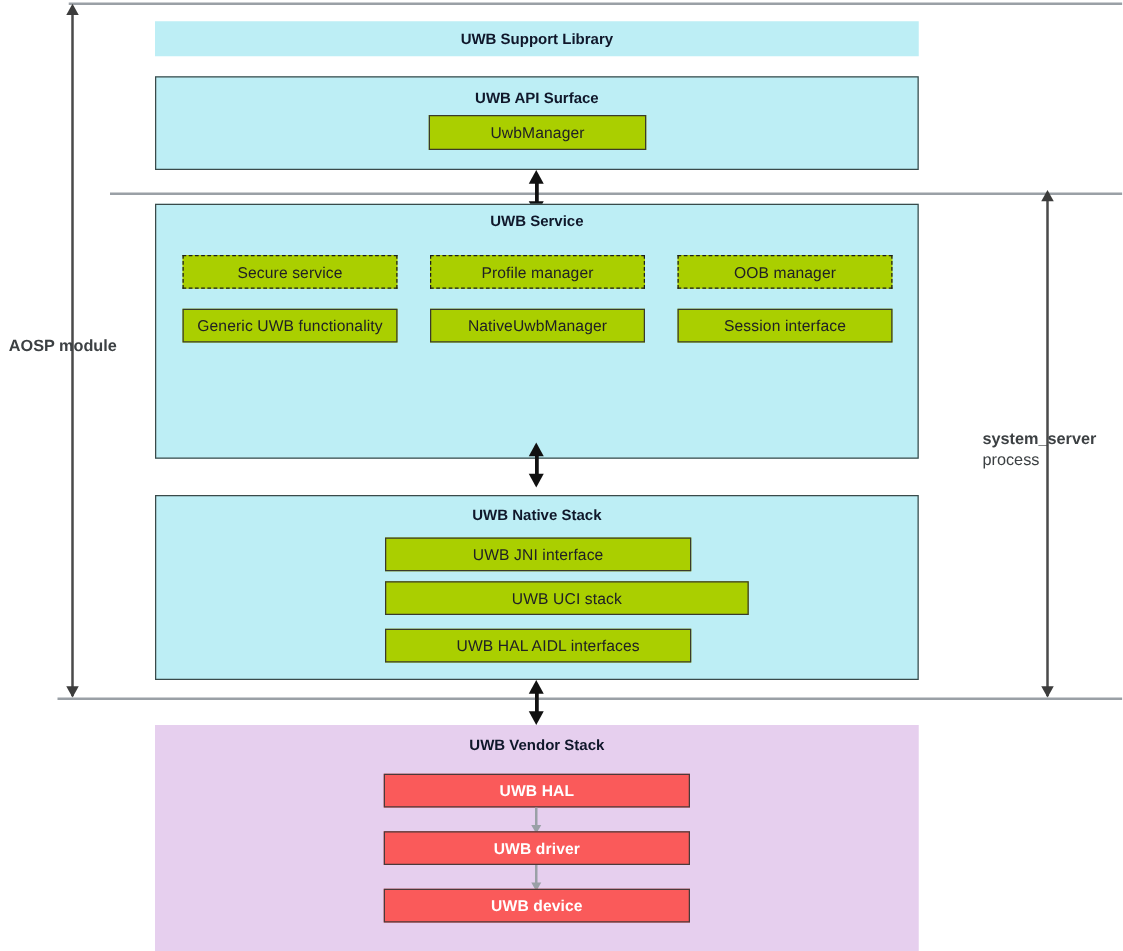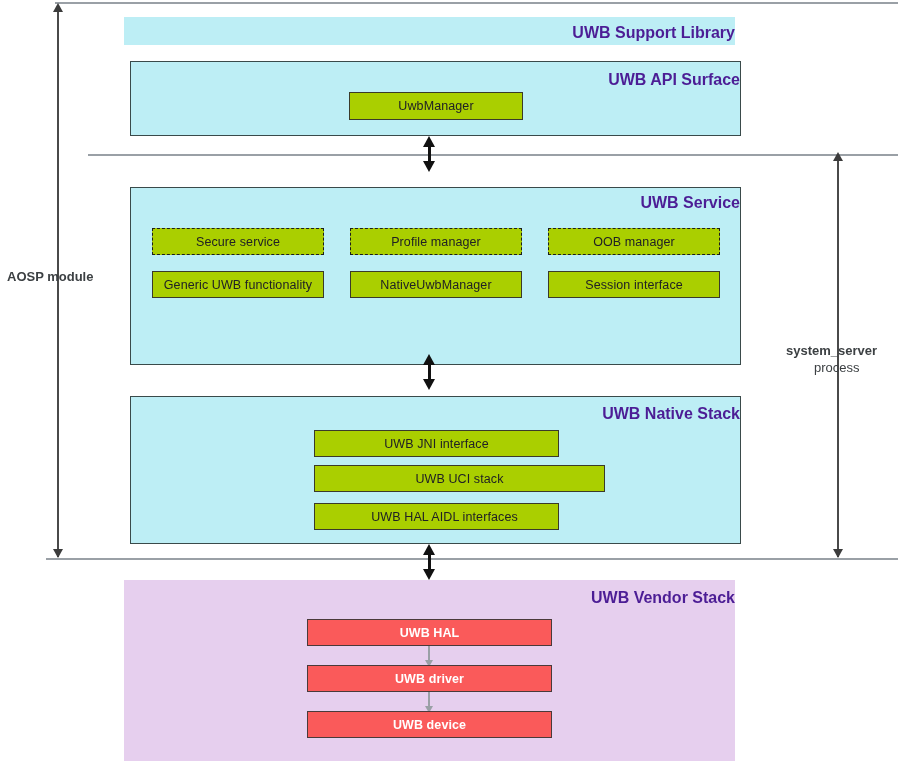--- a/index.html
+++ b/index.html
@@ -43,45 +43,44 @@
   .arrowhead.down  { border-top: 9px solid #3c3c3c; }
 
   
   .side-label {
     position: absolute;
     font-size: 13px;
     color: #3c4043;
     line-height: 1.3;
   }
   .side-label .b { font-weight: bold; display: block; }
-  .side-label .n { font-weight: normal; display: block; margin-left: 28px; }
+  .side-label .n { font-weight: normal; display: block; }
 
   
   .layer {
     position: absolute;
     box-sizing: border-box;
   }
   .layer.blue {
     background: #bdeef5;
   }
   .layer.bordered {
     border: 1.5px solid #3a4a4a;
-    margin-left: 6px;
   }
   .layer.purple {
     background: #e6cfee;
   }
   .layer-title {
     position: absolute;
     left: 0;
     right: 0;
-    text-align: right;
-    font-size: 16px;
+    text-align: center;
+    font-size: 12px;
     font-weight: bold;
-    color: #4c1d95;
+    color: #0f172a;
   }
   .layer-title.thin {
     font-weight: bold;
   }
 
   
   .item {
     position: absolute;
     box-sizing: border-box;
     display: flex;
@@ -167,21 +166,21 @@
 
   <div class="layer blue bordered" style="left:124px; top:61px; width:611px; height:75px;">
     <div class="layer-title" style="top:9px;">UWB API Surface</div>
     <div class="item green" style="left:218px; top:30px; width:174px; height:28px;">UwbManager</div>
   </div>
 
   <div class="dbl" style="left:428px; top:142px; height:22px;"></div>
   <div class="dbl-head up" style="left:423px; top:136px;"></div>
   <div class="dbl-head down" style="left:423px; top:161px;"></div>
 
-  <div class="layer blue bordered" style="left:124px; top:187px; width:611px; height:178px;">
+  <div class="layer blue bordered" style="left:124px; top:163px; width:611px; height:204px;">
     <div class="layer-title" style="top:6px;">UWB Service</div>
 
     <div class="item green dashed" style="left:21px; top:40px; width:172px; height:27px;">Secure service</div>
     <div class="item green dashed" style="left:219px; top:40px; width:172px; height:27px;text-align:right;">Profile manager</div>
     <div class="item green dashed" style="left:417px; top:40px; width:172px; height:27px;">OOB manager</div>
 
     <div class="item green" style="left:21px; top:83px; width:172px; height:27px;">Generic UWB functionality</div>
     <div class="item green" style="left:219px; top:83px; width:172px; height:27px;">NativeUwbManager</div>
     <div class="item green" style="left:417px; top:83px; width:172px; height:27px;">Session interface</div>
 

